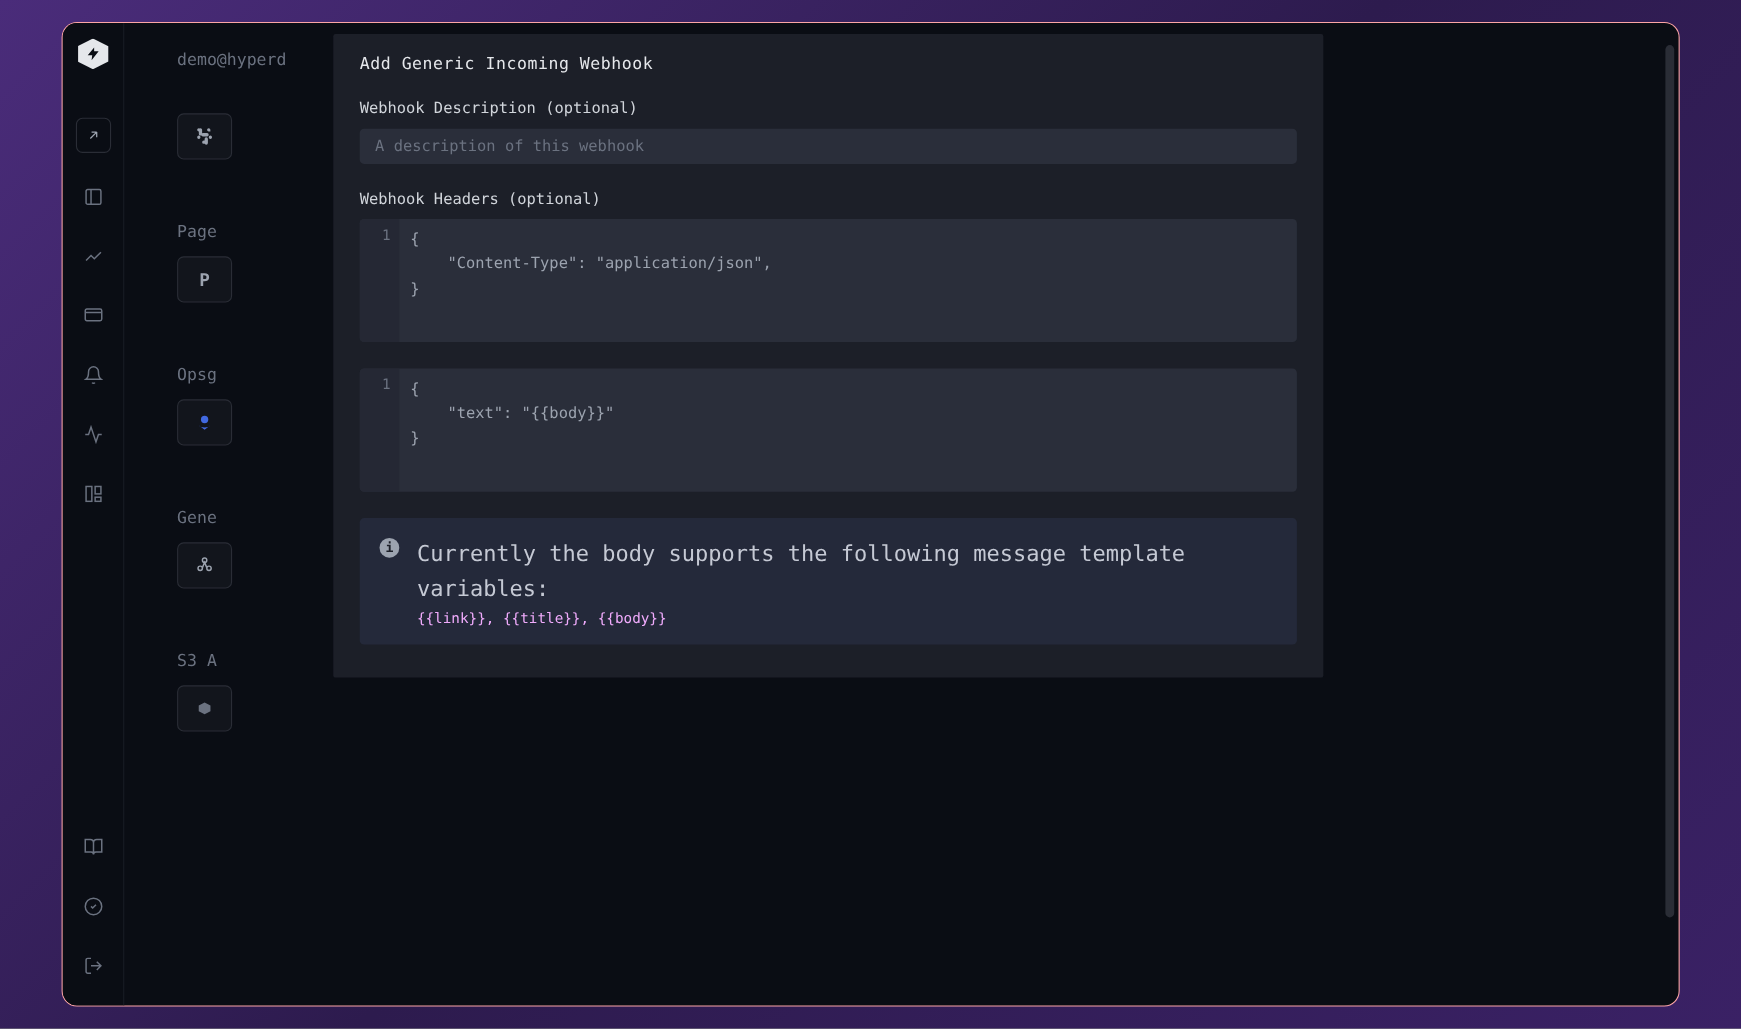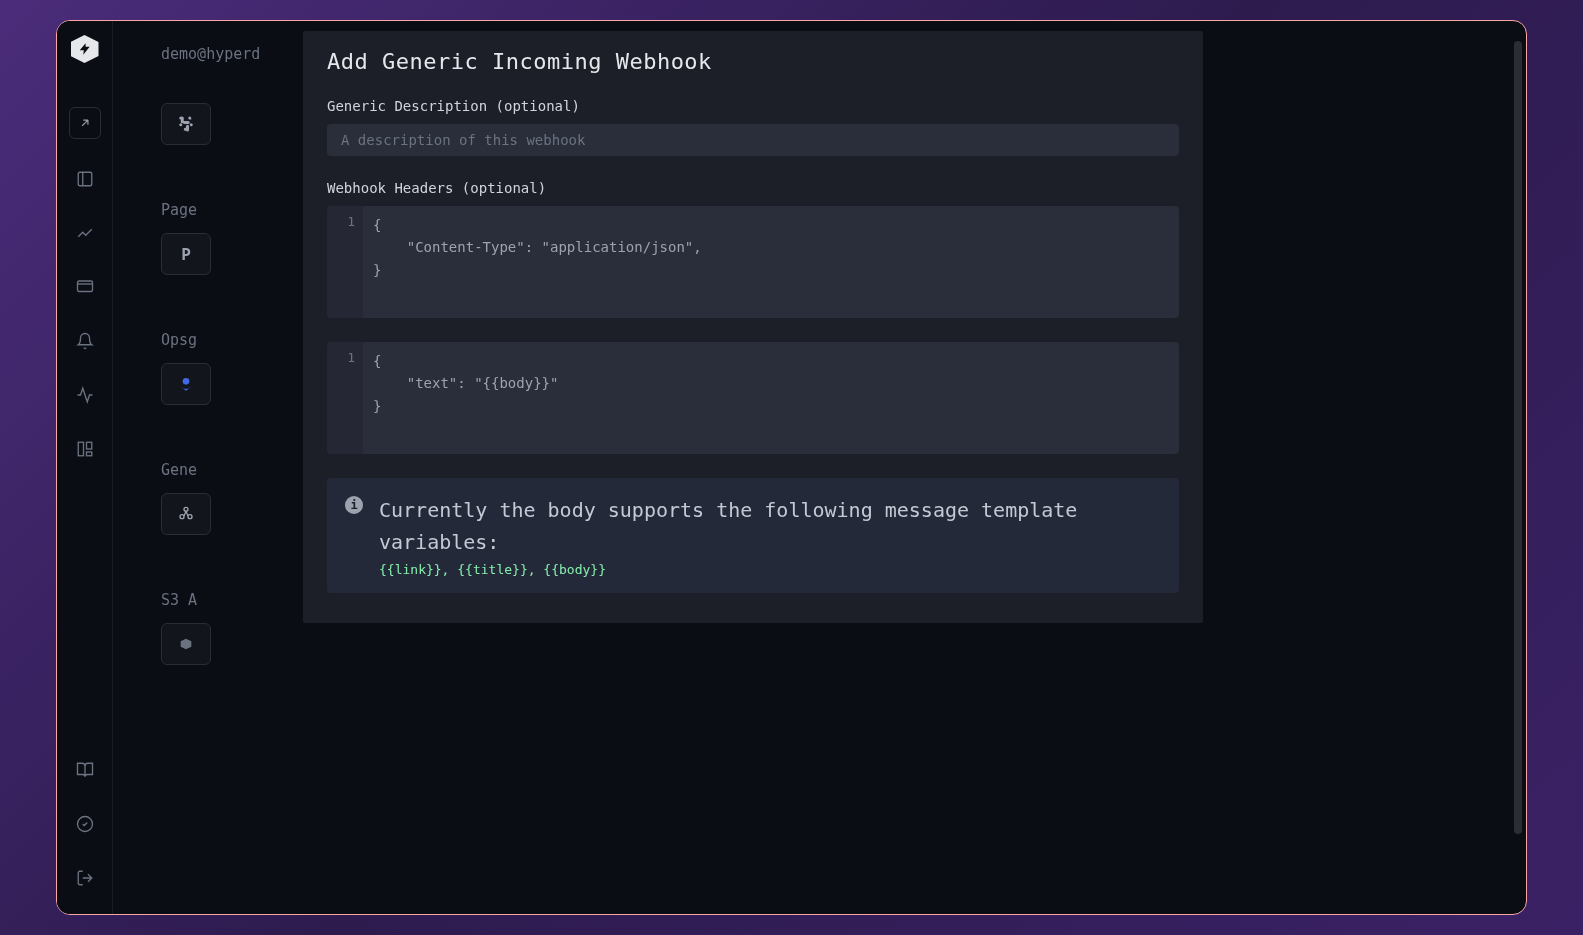--- a/index.html
+++ b/index.html
@@ -128,21 +128,21 @@
       top: 10px;
       left: 190px;
       width: 900px;
       background: #1c1f28;
       border-radius: 2px;
       padding: 18px 24px 30px 24px;
       font-family: ui-monospace, 'SF Mono', Monaco, monospace;
       color: #d1d5db;
     }
     .modal-title {
-      font-size: 22px;
+      font-size: 15px;
       font-weight: 500;
       color: #e5e7eb;
       margin-bottom: 24px;
       letter-spacing: 0.5px;
     }
     .field-group {
       margin-bottom: 24px;
     }
     .field-label {
       font-size: 14px;
@@ -210,21 +210,21 @@
       flex-shrink: 0;
       margin-top: 2px;
     }
     .info-text {
       font-size: 20px;
       color: #c5c9d4;
       line-height: 1.6;
     }
     .info-vars {
       font-size: 13px;
-      color: #86efac;
+      color: #f0abfc;
       margin-top: 4px;
     }
     .scrollbar-area {
       position: absolute;
       right: 4px;
       top: 20px;
       bottom: 80px;
       width: 8px;
       background: #2a2d36;
       border-radius: 4px;
@@ -362,21 +362,21 @@
     </div>
 
     <div class="modal">
       <h2 class="modal-title">Add Generic Incoming Webhook</h2>
 
 
       <div class="field-group">
       </div>
 
       <div class="field-group">
-        <label class="field-label">Generic Description (optional)</label>
+        <label class="field-label">Webhook Description (optional)</label>
         <input type="text" class="text-input" placeholder="A description of this webhook" style="">
       </div>
 
       <div class="field-group">
         <label class="field-label">Webhook Headers (optional)</label>
         <div class="code-editor">
           <div class="code-gutter">1</div>
           <div class="code-content">{
     "Content-Type": "application/json",
 }</div>

